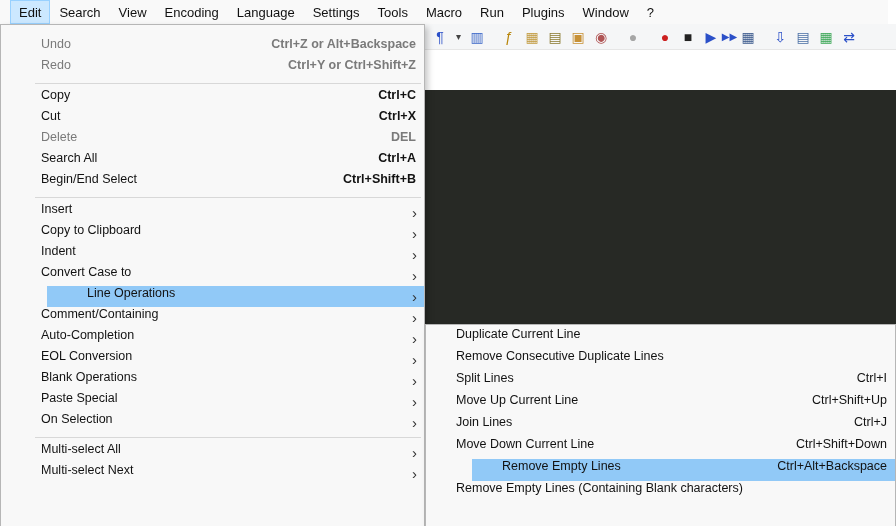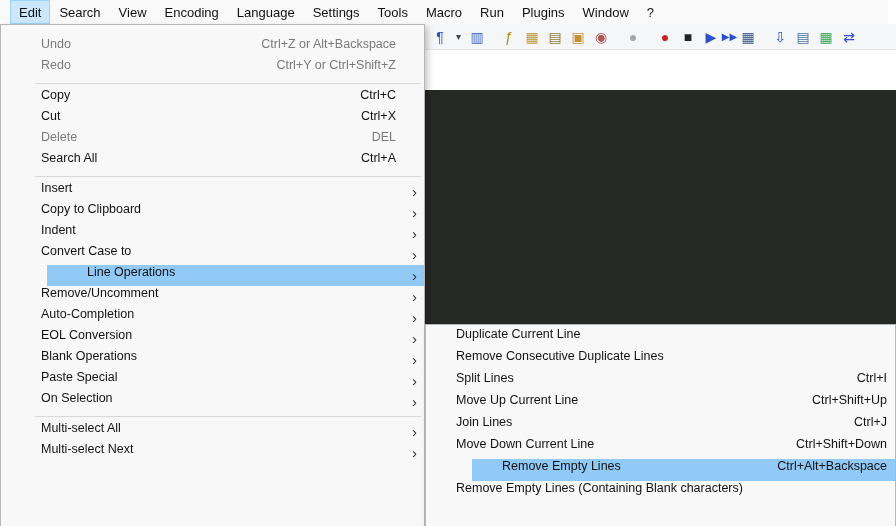--- a/index.html
+++ b/index.html
@@ -30,21 +30,21 @@
   
   .menu { position:absolute; background:var(--menu-bg); border:1px solid var(--menu-border);
     box-shadow:3px 3px 6px rgba(0,0,0,0.22); font-size:12.5px; color:#121212; z-index:10; }
   #edit-menu { left:0; top:24px; width:425px; height:510px; padding-top:12px; overflow:hidden; }
   #line-ops-menu { left:425px; top:324px; width:471px; height:212px; padding-top:2px; overflow:hidden; }
 
   .menu-item { display:flex; align-items:flex-start; height:21px; padding:0 8px 0 40px; position:relative;gap:32px; }
   #line-ops-menu .menu-item { height:22px; padding-left:30px; }
   .menu-item .label { flex:0 0 auto; white-space:nowrap; }
   .menu-item .shortcut { margin-left:auto; white-space:nowrap; }
-  #edit-menu .menu-item .shortcut { margin-right:20px; }
+  #edit-menu .menu-item .shortcut { margin-right:0;font-weight:bold; }
   .menu-item .arrow { position:absolute; right:7px; top:50%; transform:translateY(-54%);
     font-size:15px; color:#333; }
   .menu-item.highlighted { background:var(--menu-highlight);margin-left:46px; }
   .menu-item.disabled { color:var(--disabled-text); }
   .menu-sep { height:1px; background:#d8d8d8; margin:4px 3px 4px 34px; }
 </style>
 </head>
 <body>
 
 <div id="app">
@@ -103,20 +103,24 @@
         <span class="shortcut">Ctrl+X</span>
       </div>
       <div class="menu-item disabled">
         <span class="label">Delete</span>
         <span class="shortcut">DEL</span>
       </div>
       <div class="menu-item">
         <span class="label">Search All</span>
         <span class="shortcut">Ctrl+A</span>
       </div>
+      <div class="menu-item">
+        <span class="label">Begin/End Select</span>
+        <span class="shortcut">Ctrl+Shift+B</span>
+      </div>
       <div class="menu-sep"></div>
       <div class="menu-item">
         <span class="label">Insert</span>
         <span class="arrow">›</span>
       </div>
       <div class="menu-item">
         <span class="label">Copy to Clipboard</span>
         <span class="arrow">›</span>
       </div>
       <div class="menu-item">
@@ -125,21 +129,21 @@
       </div>
       <div class="menu-item">
         <span class="label">Convert Case to</span>
         <span class="arrow">›</span>
       </div>
       <div class="menu-item highlighted">
         <span class="label">Line Operations</span>
         <span class="arrow">›</span>
       </div>
       <div class="menu-item">
-        <span class="label">Remove/Uncomment</span>
+        <span class="label">Comment/Containing</span>
         <span class="arrow">›</span>
       </div>
       <div class="menu-item">
         <span class="label">Auto-Completion</span>
         <span class="arrow">›</span>
       </div>
       <div class="menu-item">
         <span class="label">EOL Conversion</span>
         <span class="arrow">›</span>
       </div>

